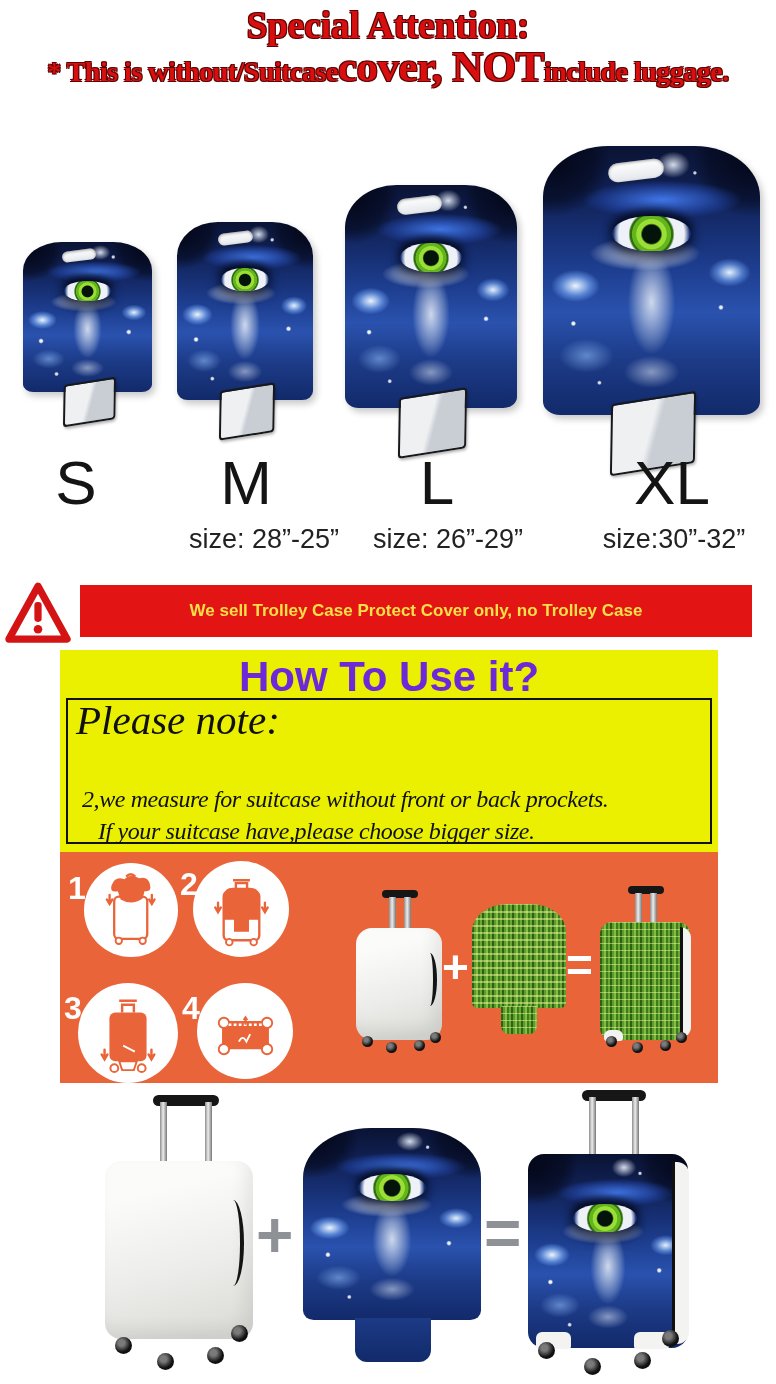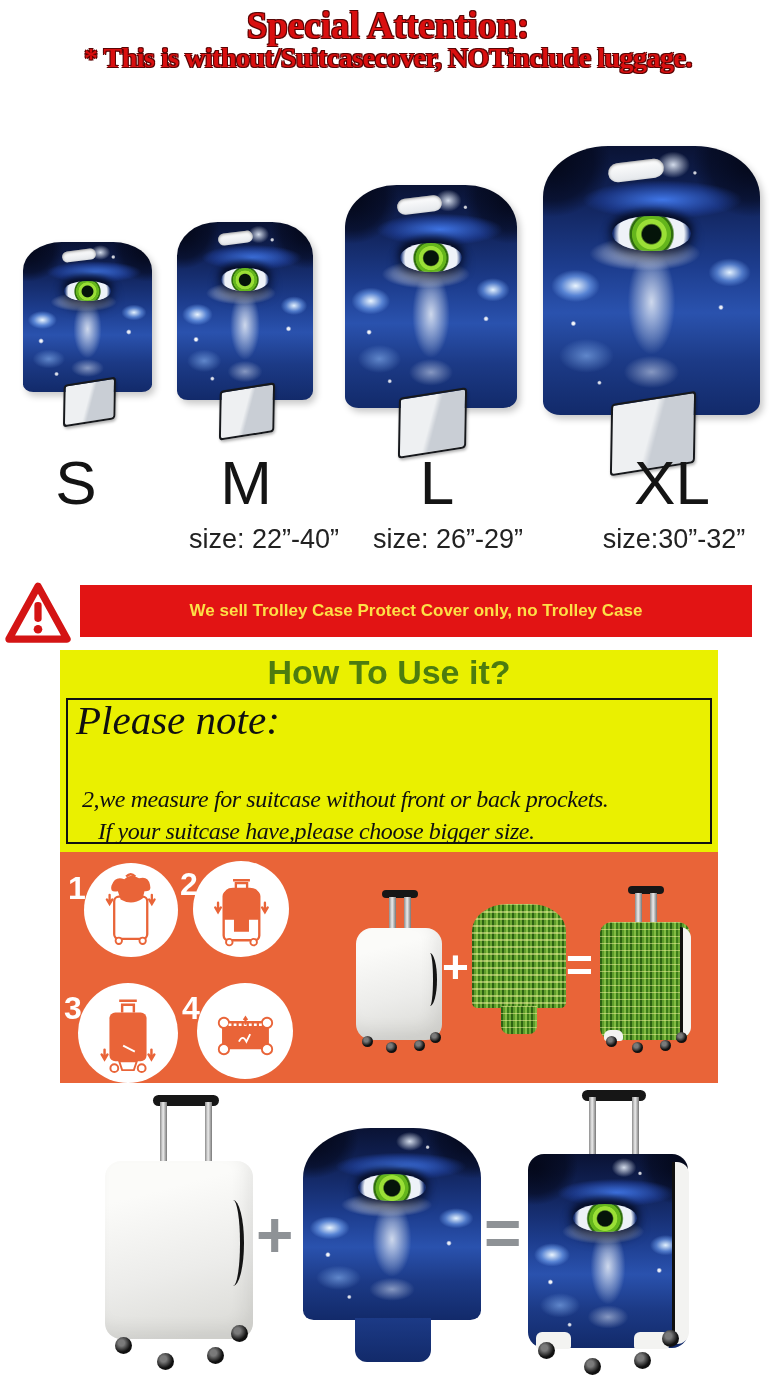--- a/index.html
+++ b/index.html
@@ -9,21 +9,21 @@
 
   
   .hdr-title{position:absolute;top:4px;left:0;right:0;text-align:center;
     font-family:"Liberation Serif",serif;font-weight:bold;font-size:37px;color:#d90f0f;
     text-shadow:1px 1px 0 #5a0505,-1px 1px 0 #5a0505,1px -1px 0 #5a0505,-1px -1px 0 #5a0505;}
   .hdr-sub{position:absolute;top:42px;left:0;right:0;display:flex;justify-content:center;
     align-items:baseline;white-space:nowrap;color:#d90f0f;
     font-family:"Liberation Serif",serif;font-weight:bold;letter-spacing:-0.5px;
     text-shadow:1px 1px 0 #5a0505,-1px 1px 0 #5a0505,1px -1px 0 #5a0505,-1px -1px 0 #5a0505;}
   .hdr-sub .sm{font-size:28px;}
-  .hdr-sub .lg{font-size:28px;}
+  .hdr-sub .lg{font-size:43px;}
 
   
   .gx{background-color:#12255e;background-image:
     radial-gradient(circle at 14% 66%, rgba(255,255,255,.95) 1.2px, transparent 2.8px),
     radial-gradient(circle at 82% 60%, rgba(255,255,255,.9) 1.2px, transparent 2.8px),
     radial-gradient(circle at 26% 88%, rgba(255,255,255,.85) 1px, transparent 2.4px),
     radial-gradient(circle at 70% 10%, rgba(255,255,255,.8) 1px, transparent 2.2px),
     radial-gradient(ellipse 15% 8% at 15% 52%, #eaf5ff, rgba(130,180,255,.55) 45%, rgba(60,110,220,0) 75%),
     radial-gradient(ellipse 13% 7% at 86% 47%, #e2f1ff, rgba(130,180,255,.5) 45%, rgba(60,110,220,0) 75%),
     radial-gradient(ellipse 18% 9% at 20% 78%, rgba(150,195,255,.55), rgba(90,140,240,0) 70%),
@@ -58,22 +58,22 @@
   .sz-range{position:absolute;top:524px;transform:translateX(-50%);font-size:27px;color:#222;white-space:nowrap;}
 
   
   .warn-tri{position:absolute;left:5px;top:577px;width:66px;height:74px;}
   .banner{position:absolute;left:80px;top:585px;width:672px;height:52px;background:#e21414;
     display:flex;align-items:center;justify-content:center;}
   .banner span{color:#fde047;font-size:17px;font-weight:bold;white-space:nowrap;}
 
   
   .yellow{position:absolute;left:60px;top:650px;width:658px;height:202px;background:#eaf000;}
-  .yellow-title{position:absolute;top:3px;left:0;right:0;text-align:center;color:#4d7c0f;
-    font-size:34px;font-weight:bold;font-family:"Liberation Sans",sans-serif;}
+  .yellow-title{position:absolute;top:3px;left:0;right:0;text-align:center;color:#6d28d9;
+    font-size:42px;font-weight:bold;font-family:"Liberation Sans",sans-serif;}
   .note-box{position:absolute;left:6px;top:48px;width:642px;height:142px;border:2px solid #111;}
   .note-head{position:absolute;left:8px;top:-4px;font-family:"Liberation Serif",serif;
     font-style:italic;font-size:41px;color:#101010;}
   .note{position:absolute;font-family:"Liberation Serif",serif;font-style:italic;font-size:24px;
     color:#101010;white-space:nowrap;letter-spacing:-0.4px;}
   .n1{left:22px;top:52px;}
   .n2{left:14px;top:86px;}
   .n3{left:30px;top:118px;}
 
   
@@ -146,21 +146,21 @@
   <div class="abs cover gx arch cov-xl">
     <div class="handle-cut"></div>
     <div class="eye"></div>
     <div class="flap"></div>
   </div>
 
   <div class="sz-letter" style="left:76px">S</div>
   <div class="sz-letter" style="left:246px">M</div>
   <div class="sz-letter" style="left:437px">L</div>
   <div class="sz-letter" style="left:672px">XL</div>
-  <div class="sz-range" style="left:264px">size: 22”-40”</div>
+  <div class="sz-range" style="left:264px">size: 28”-25”</div>
   <div class="sz-range" style="left:448px">size: 26”-29”</div>
   <div class="sz-range" style="left:674px">size:30”-32”</div>
 
   <svg class="warn-tri" viewBox="0 0 100 100">
     <path d="M50 8 L94 88 L6 88 Z" fill="#ffffff" stroke="#d41414" stroke-width="11" stroke-linejoin="round"></path>
     <rect x="44.5" y="32" width="11" height="30" rx="5" fill="#d41414"></rect>
     <circle cx="50" cy="73" r="6.5" fill="#d41414"></circle>
   </svg>
   <div class="banner">
     <span>We sell Trolley Case Protect Cover only, no Trolley Case</span>

